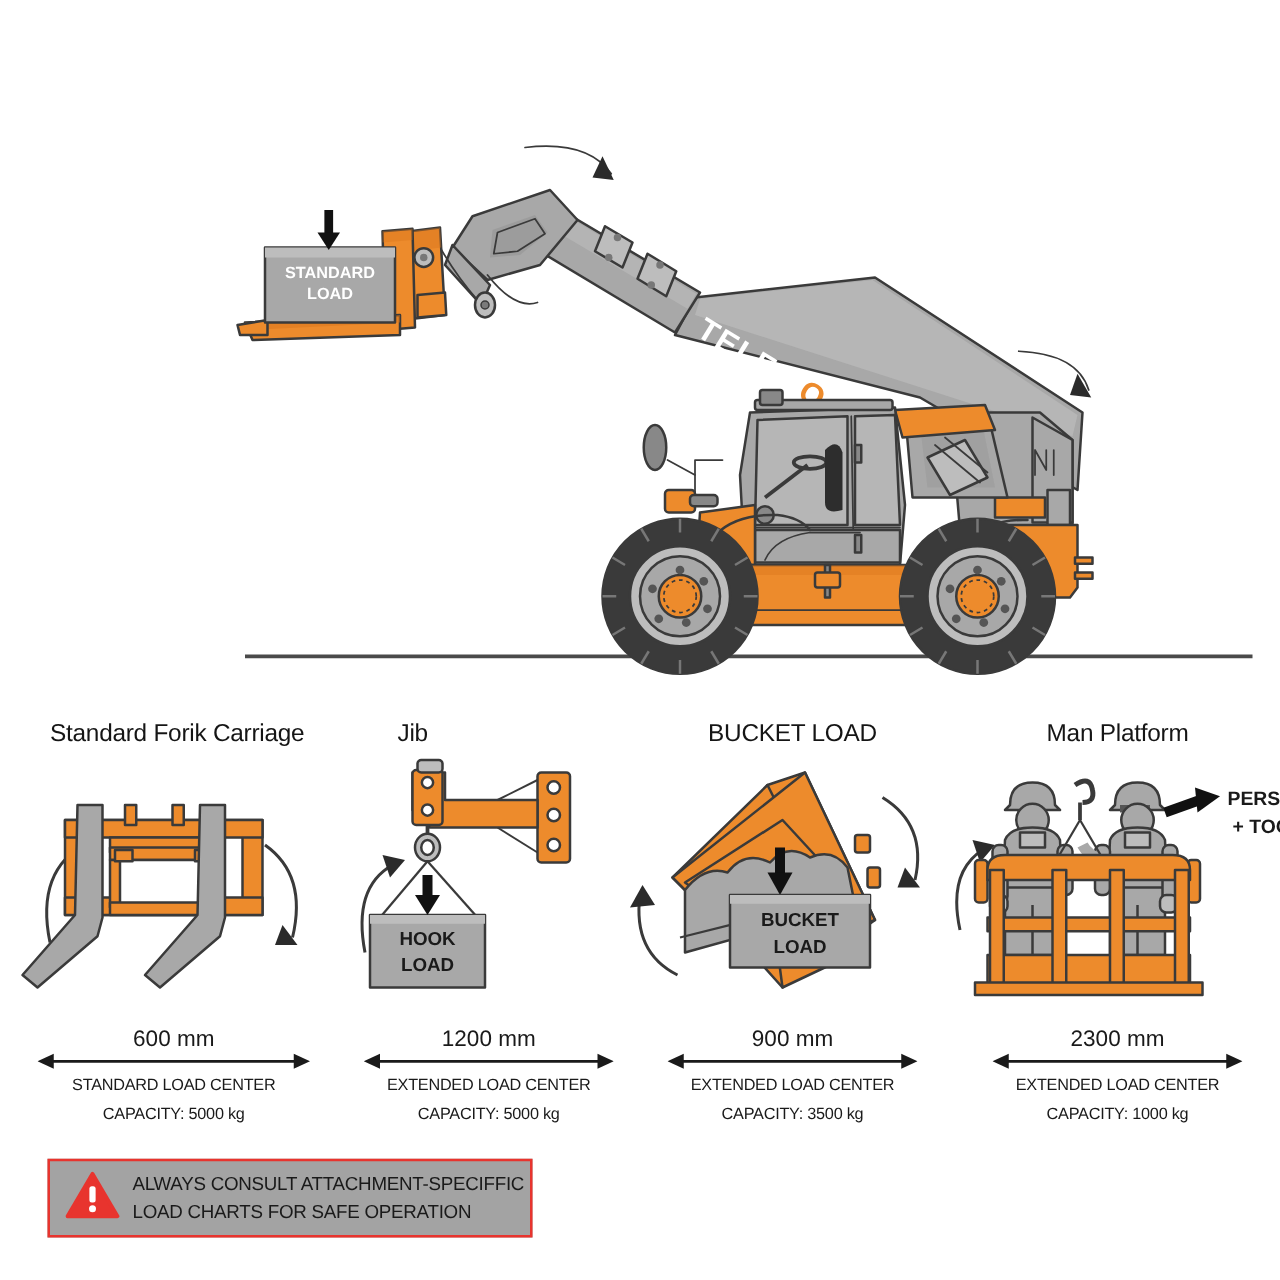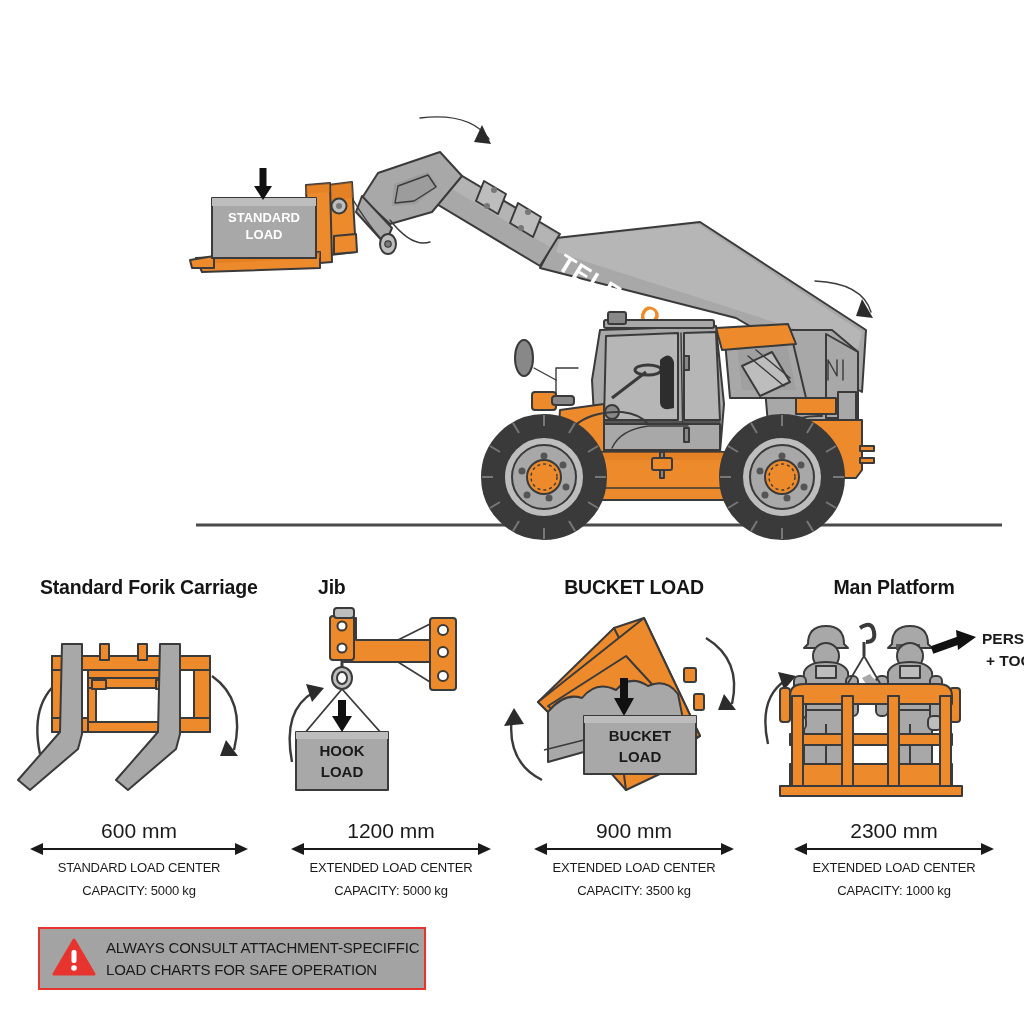--- a/index.html
+++ b/index.html
@@ -42,21 +42,21 @@
   .col-2 { width: 260px; }
   .col-3 { width: 260px; }
 
   .attach-title {
     position: absolute;
     top: 20px;
     left: 0;
     width: 100%;
     text-align: center;
     font-size: 19.5px;
-    font-weight: bold;
+    font-weight: normal;
     color: #151515;
     letter-spacing: -0.2px;
     white-space: nowrap;
   }
   .attach-title.left-align { text-align: left; padding-left: 40px; }
 
   .attach-art {
     position: absolute;
     top: 48px;
     left: 0;
@@ -65,21 +65,21 @@
   }
 
   .dim-block {
     position: absolute;
     bottom: 6px;
     left: 0;
     width: 100%;
     text-align: center;
   }
   .dim-mm {
-    font-size: 21px;
+    font-size: 18px;
     color: #1a1a1a;
     line-height: 20px;
     margin-bottom: 1px;
     text-align: center;
   }
   .dim-arrow { display:block; margin: 0 auto; }
   .dim-cap {
     font-size: 13px;
     color: #1a1a1a;
     line-height: 23px;

